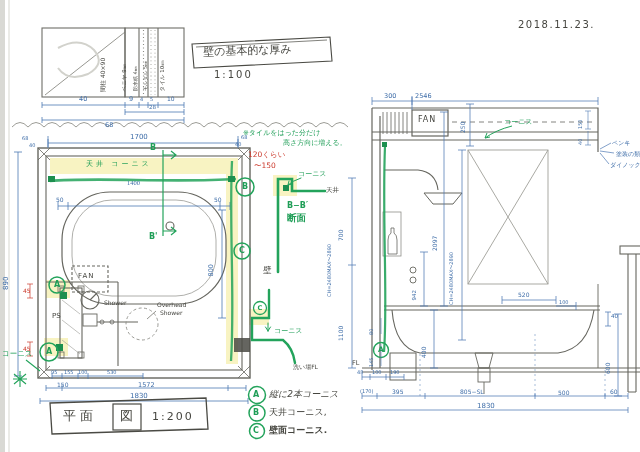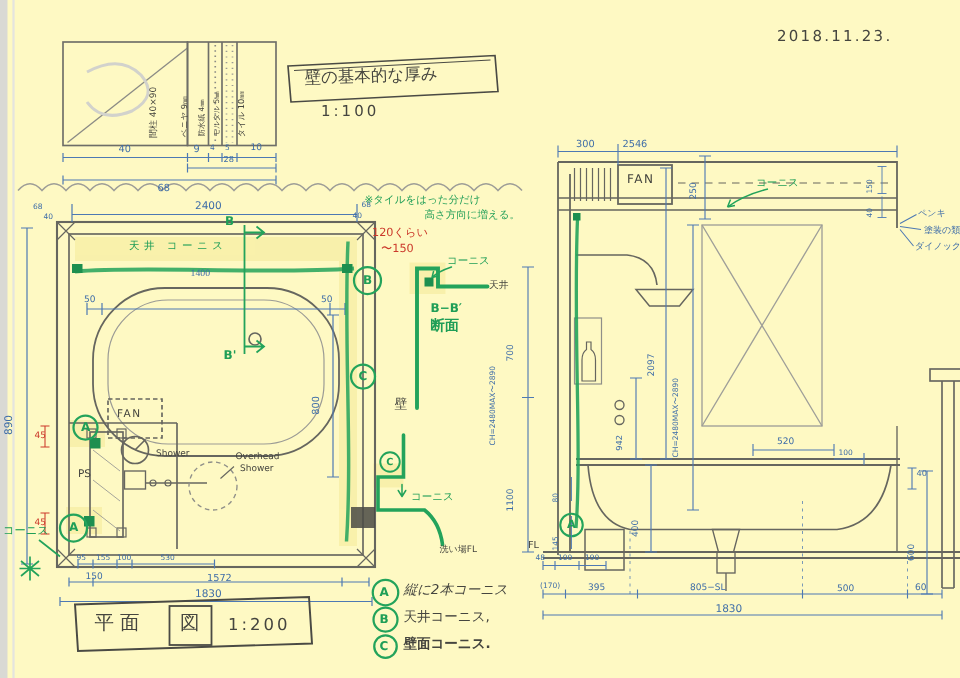--- a/index.html
+++ b/index.html
@@ -1,16 +1,16 @@
 <!DOCTYPE html>
 <html><head>
 <meta charset="utf-8">
 <style>
   html,body{margin:0;padding:0;background:#e9e9e6;}
-  .page{position:relative;width:640px;height:452px;background:#fef9c3;overflow:hidden;
+  .page{position:relative;width:640px;height:452px;background:#ffffff;overflow:hidden;
         font-family:"DejaVu Sans",sans-serif;}
   svg{position:absolute;left:0;top:0;}
   .t{position:absolute;white-space:nowrap;line-height:1;color:#5a5a54;
      font-family:"DejaVu Sans",sans-serif;}
   .dk{color:#45453f;}
   .bl{color:#3e6da8;}
   .gr{color:#1f9e57;}
   .rd{color:#cb392b;}
   .b{font-weight:bold;}
   .r{transform:rotate(-90deg);transform-origin:left bottom;}
@@ -198,21 +198,21 @@
 <span class="t dk r" style="left:148px;top:86px;font-size:5px;">モルタル 5㎜</span>
 <span class="t dk r" style="left:165px;top:86px;font-size:5.5px;">タイル 10㎜</span>
 <span class="t bl" style="left:79px;top:96px;font-size:6.5px;">40</span>
 <span class="t bl" style="left:129px;top:96px;font-size:6.5px;">9</span>
 <span class="t bl" style="left:140px;top:97px;font-size:5px;">4</span>
 <span class="t bl" style="left:150px;top:97px;font-size:5px;">5</span>
 <span class="t bl" style="left:167px;top:96px;font-size:6px;">10</span>
 <span class="t bl" style="left:149px;top:105px;font-size:5.5px;">28</span>
 <span class="t bl" style="left:105px;top:122px;font-size:6.5px;">68</span>
 
-<span class="t bl" style="left:130px;top:134px;font-size:7px;">2400</span>
+<span class="t bl" style="left:130px;top:134px;font-size:7px;">1700</span>
 <span class="t bl" style="left:22px;top:136px;font-size:5px;">68</span>
 <span class="t bl" style="left:29px;top:143px;font-size:5px;">40</span>
 <span class="t bl" style="left:241px;top:135px;font-size:5px;">68</span>
 <span class="t bl" style="left:235px;top:142px;font-size:5px;">40</span>
 <span class="t gr" style="left:86px;top:161px;font-size:7px;letter-spacing:3px;">天井 コーニス</span>
 <span class="t bl" style="left:56px;top:197px;font-size:6px;">50</span>
 <span class="t bl" style="left:127px;top:180px;font-size:6.5px;font-family:Liberation Serif, serif;">1400</span>
 <span class="t bl" style="left:214px;top:197px;font-size:6px;">50</span>
 <span class="t gr b" style="left:150px;top:144px;font-size:8px;">B</span>
 <span class="t gr b" style="left:149px;top:233px;font-size:8px;">B'</span>

